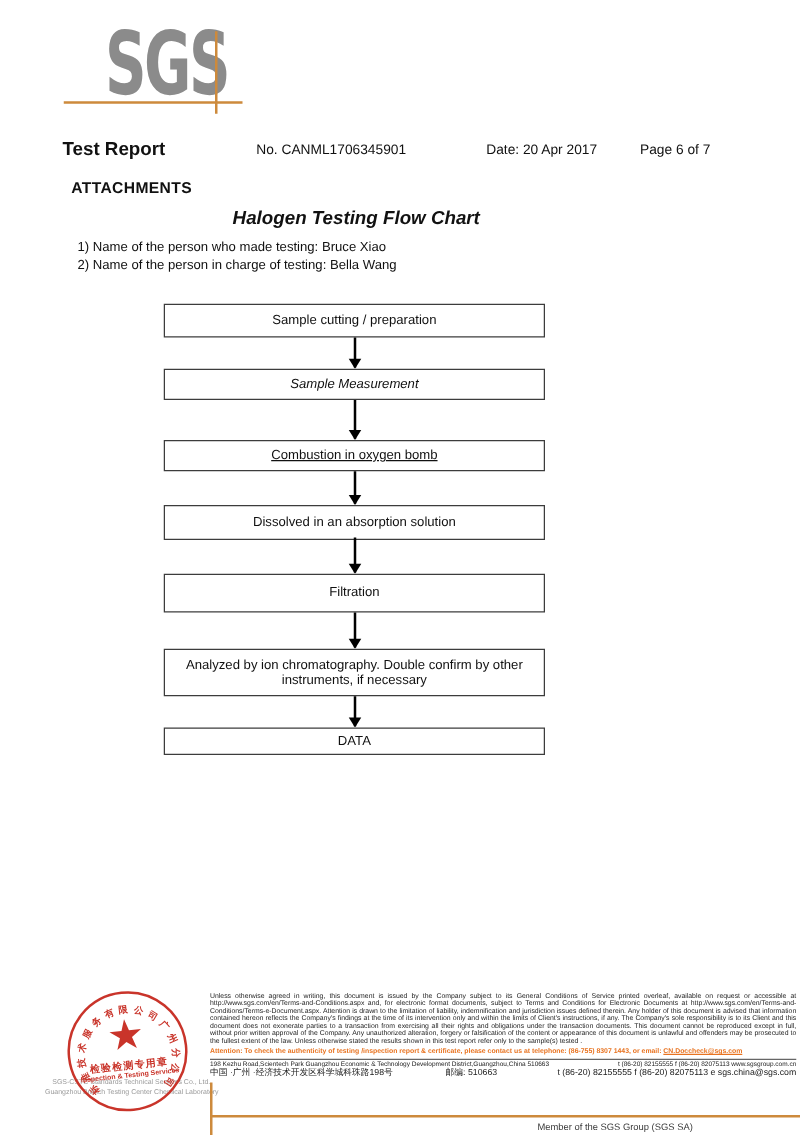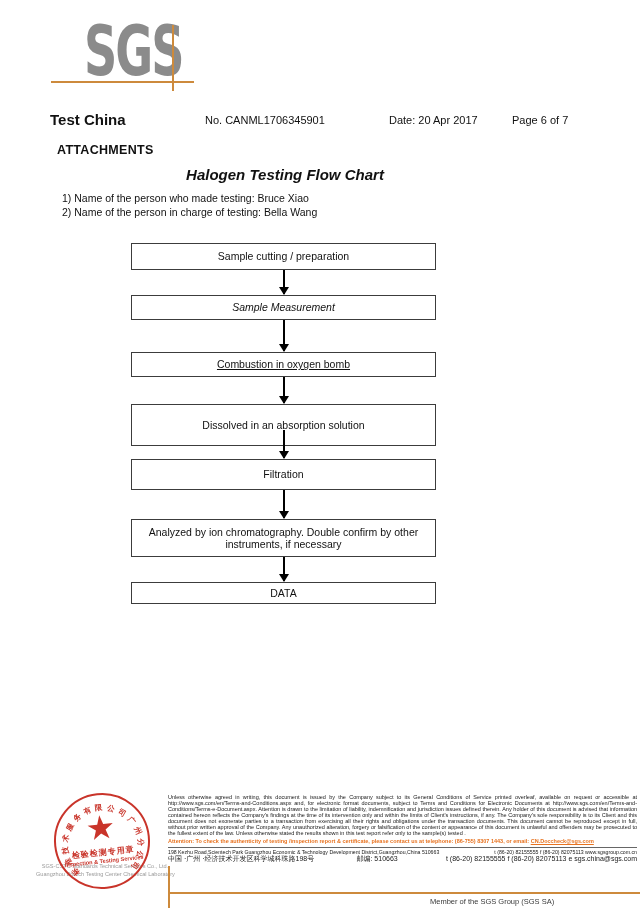--- a/index.html
+++ b/index.html
@@ -34,21 +34,21 @@
 
   
   .fbox{
     left:131px;width:305px;border:1px solid #3c3c3c;background:#fff;
     display:flex;align-items:center;justify-content:center;text-align:center;
     font-size:10.5px;line-height:12.5px;padding:0 14px;box-sizing:border-box;
   }
   .s0{top:243px;height:27px;text-align:right;}
   .s1{top:295px;height:25px;font-style:italic;}
   .s2{top:352px;height:25px;text-decoration:underline;}
-  .s3{top:404px;height:42px;}
+  .s3{top:404px;height:28px;}
   .s4{top:459px;height:31px;}
   .s5{top:519px;height:38px;}
   .s6{top:582px;height:22px;}
   .arrow{left:282.5px;width:2px;background:#000;}
   .arrow::after{
     content:'';position:absolute;bottom:-1px;left:-4px;
     border-left:5px solid transparent;border-right:5px solid transparent;
     border-top:8px solid #000;
   }
   .a0{top:270px;height:24px;}
@@ -102,21 +102,21 @@
 </style>
 </head>
 <body>
 
 <div class="page">
 
   <div class="abs sgs-logo">SGS</div>
   <div class="abs logo-hline"></div>
   <div class="abs logo-vline"></div>
 
-  <div class="abs rpt-title">Test China</div>
+  <div class="abs rpt-title">Test Report</div>
   <div class="abs rpt-no">No. CANML1706345901</div>
   <div class="abs rpt-date">Date: 20 Apr 2017</div>
   <div class="abs rpt-page">Page 6 of 7</div>
 
   <div class="abs attachments">ATTACHMENTS</div>
   <div class="abs chart-title">Halogen Testing Flow Chart</div>
   <div class="abs note note1">1) Name of the person who made testing: Bruce Xiao</div>
   <div class="abs note note2">2) Name of the person in charge of testing: Bella Wang</div>
 
   <div class="abs fbox s0">Sample cutting / preparation</div>

